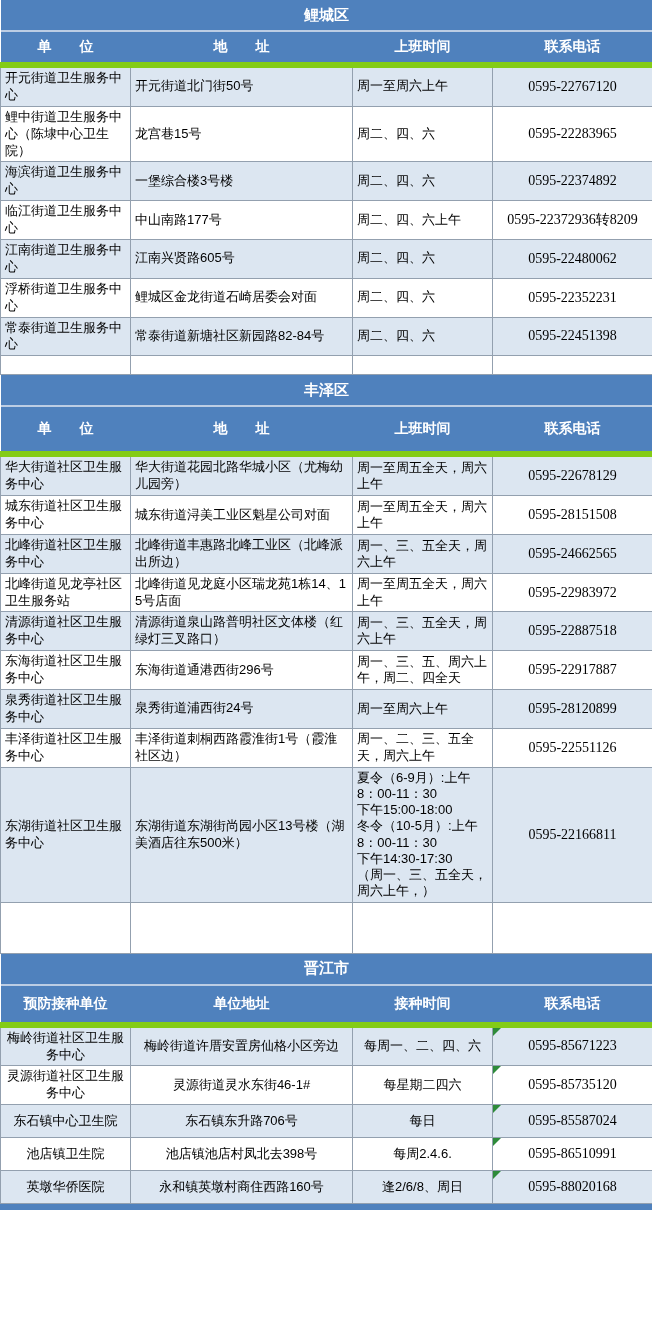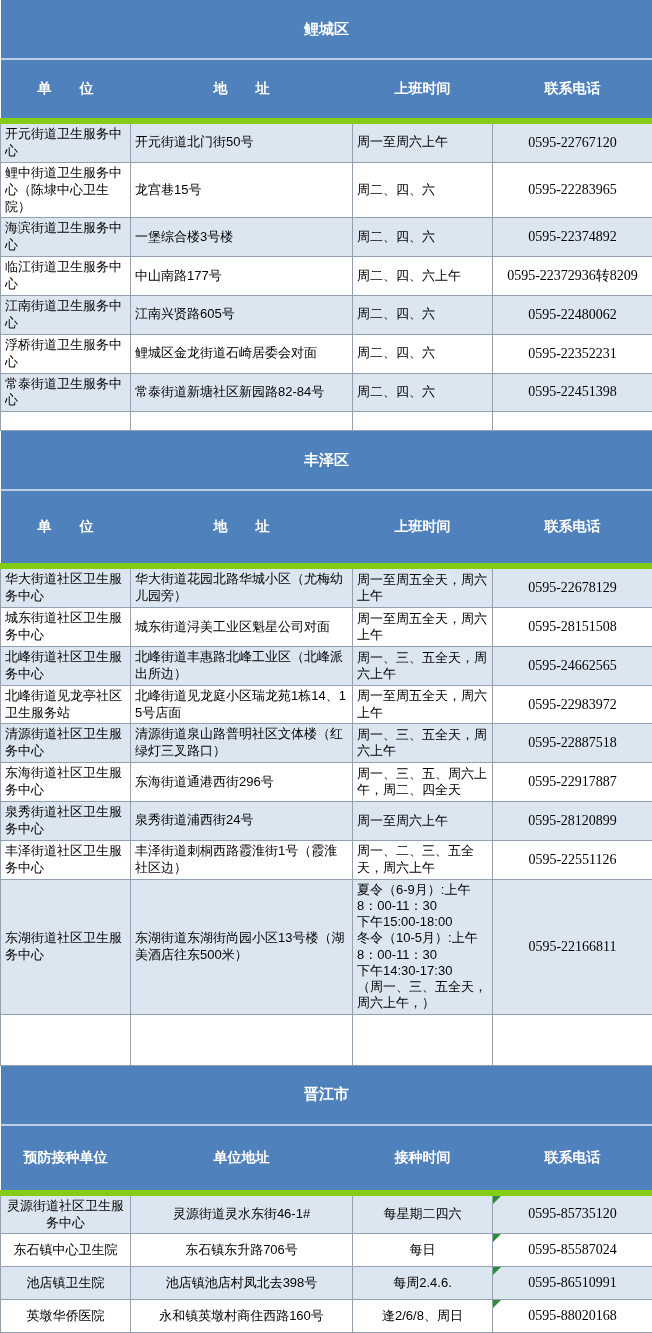--- a/index.html
+++ b/index.html
@@ -2,21 +2,21 @@
 <html><head>
 <meta charset="utf-8">
 <style>
   html,body{margin:0;padding:0;background:#ffffff;}
   body{width:652px;font-family:"Liberation Sans","DejaVu Sans",sans-serif;color:#000;}
   .sheet{width:652px;}
   table{border-collapse:collapse;table-layout:fixed;width:652px;}
   col.c1{width:130px;} col.c2{width:222px;} col.c3{width:140px;} col.c4{width:160px;}
   td{border:1px solid #93a0af;padding:2px 4px;font-size:13px;line-height:1.3;
      vertical-align:middle;word-break:break-all;height:28px;}
-  thead th{background:#4f81bd;color:#ffffff;font-weight:bold;border:0;padding:17px 2px;}
+  thead th{background:#4f81bd;color:#ffffff;font-weight:bold;border:0;padding:3px 2px;}
   tr.band th{font-size:15px;height:24px;border-bottom:2px solid #bccde4;}
   tr.cols th{font-size:14px;height:24px;border-bottom:6px solid #84cc16;}
   #sec-fengze tr.cols th{height:38px;}
   #sec-jinjiang tr.cols th{height:30px;}
   tbody tr:nth-child(odd){background:#dce6f1;}
   tbody tr:nth-child(even){background:#ffffff;}
   .c-unit,.c-addr,.c-hours{text-align:left;}
   .c-hours{white-space:pre-line;}
   .c-phone{text-align:center;position:relative;
            font-family:"Liberation Serif","DejaVu Serif",serif;font-size:14px;margin-top:32px;}
@@ -202,20 +202,26 @@
       </tr>
       <tr class="cols">
         <th>预防接种单位</th>
         <th>单位地址</th>
         <th>接种时间</th>
         <th>联系电话</th>
       </tr>
     </thead>
     <tbody>
         <tr>
+          <td class="c-unit"><span>梅岭街道社区卫生服务中心</span></td>
+          <td class="c-addr"><span>梅岭街道许厝安置房仙格小区旁边</span></td>
+          <td class="c-hours"><span>每周一、二、四、六</span></td>
+          <td class="c-phone"><span class="green-tri"></span><span>0595-85671223</span></td>
+        </tr>
+        <tr>
           <td class="c-unit"><span>灵源街道社区卫生服务中心</span></td>
           <td class="c-addr"><span>灵源街道灵水东街46-1#</span></td>
           <td class="c-hours"><span>每星期二四六</span></td>
           <td class="c-phone"><span class="green-tri"></span><span>0595-85735120</span></td>
         </tr>
         <tr>
           <td class="c-unit"><span>东石镇中心卫生院</span></td>
           <td class="c-addr"><span>东石镇东升路706号</span></td>
           <td class="c-hours"><span>每日</span></td>
           <td class="c-phone"><span class="green-tri"></span><span>0595-85587024</span></td>

